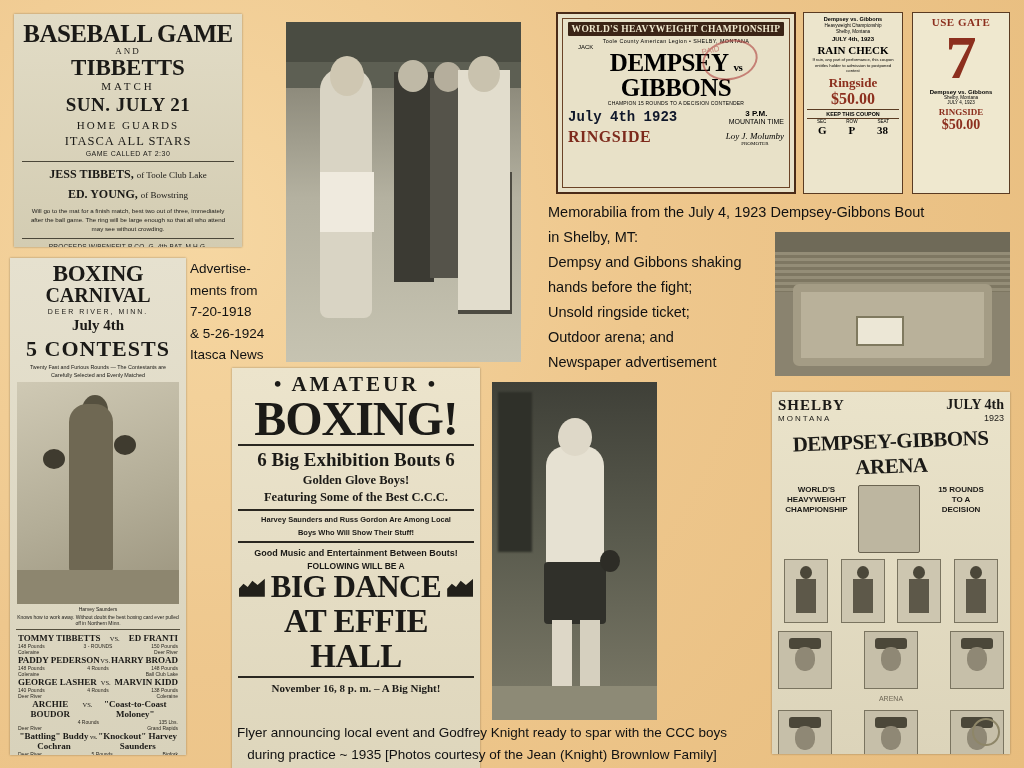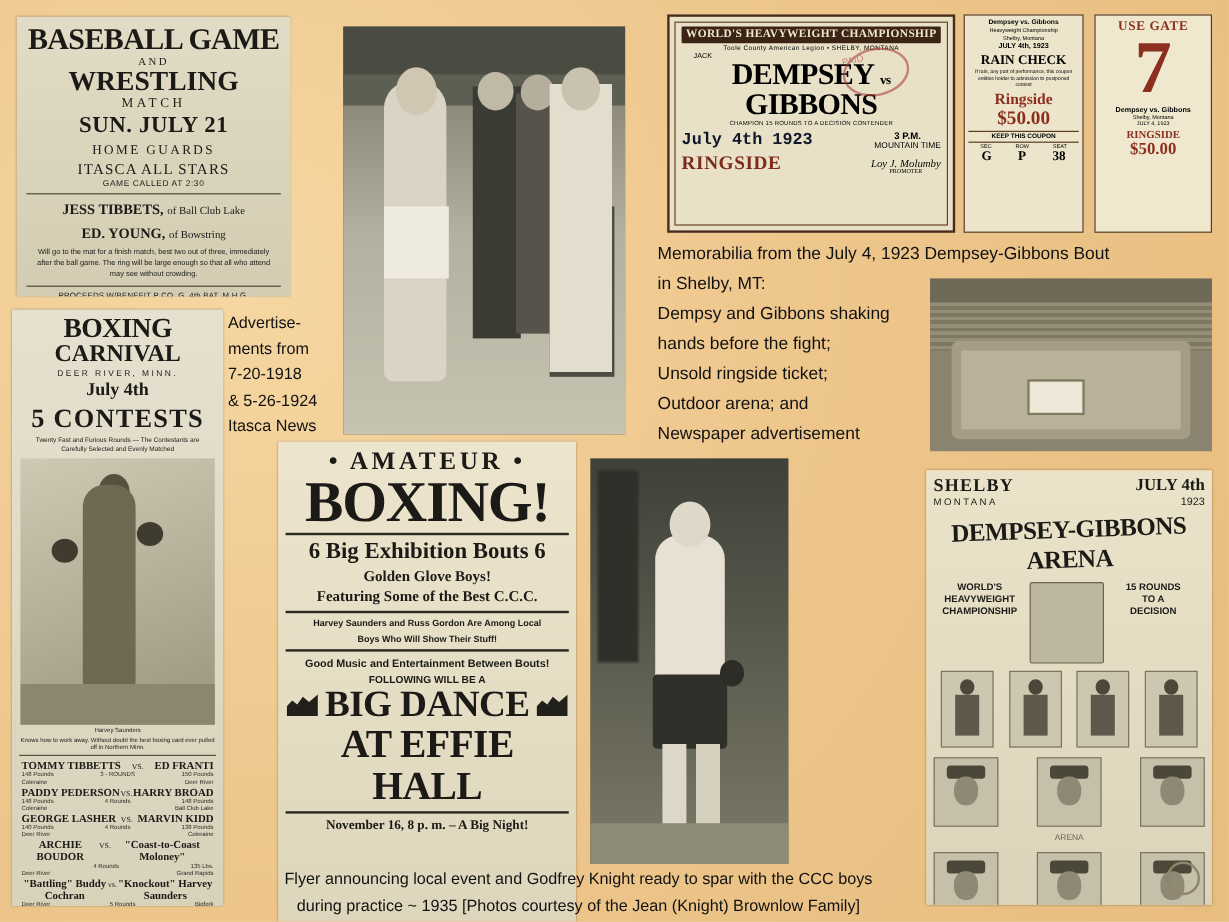--- a/index.html
+++ b/index.html
@@ -185,28 +185,28 @@
   .nowrapline{white-space:nowrap;}
 </style>
 </head>
 <body>
 
 <div class="board"></div>
 
 <div class="panel poster paper-a" id="baseball-poster">
   <div class="bb-t1">BASEBALL GAME</div>
   <div class="bb-and">AND</div>
-  <div class="bb-t2">WRESTLING</div>
+  <div class="bb-t2">TIBBETTS</div>
   <div class="bb-t3">MATCH</div>
   <div class="bb-t4">SUN. JULY 21</div>
   <div class="bb-t5">HOME GUARDS</div>
   <div class="bb-t6">ITASCA ALL STARS</div>
   <div class="bb-t7">GAME CALLED AT 2:30</div>
   <div class="bb-rule"></div>
-  <div class="bb-line"><span>JESS TIBBETS,</span> <small>of Ball Club Lake</small></div>
+  <div class="bb-line"><span>JESS TIBBETS,</span> <small>of Toole Club Lake</small></div>
   <div class="bb-line"><span>ED. YOUNG,</span> <small>of Bowstring</small></div>
   <div class="bb-body">Will go to the mat for a finish match, best two out of three, immediately after the ball game. The ring will be large enough so that all who attend may see without crowding.</div>
   <div class="bb-rule"></div>
   <div class="bb-proceeds">PROCEEDS W/BENEFIT P CO. G, 4th BAT, M.H.G.</div>
 
 </div>
 
 <div class="panel poster paper-b" id="carnival-poster">
   <div class="cv-t1">BOXING</div>
   <div class="cv-t2">CARNIVAL</div>

